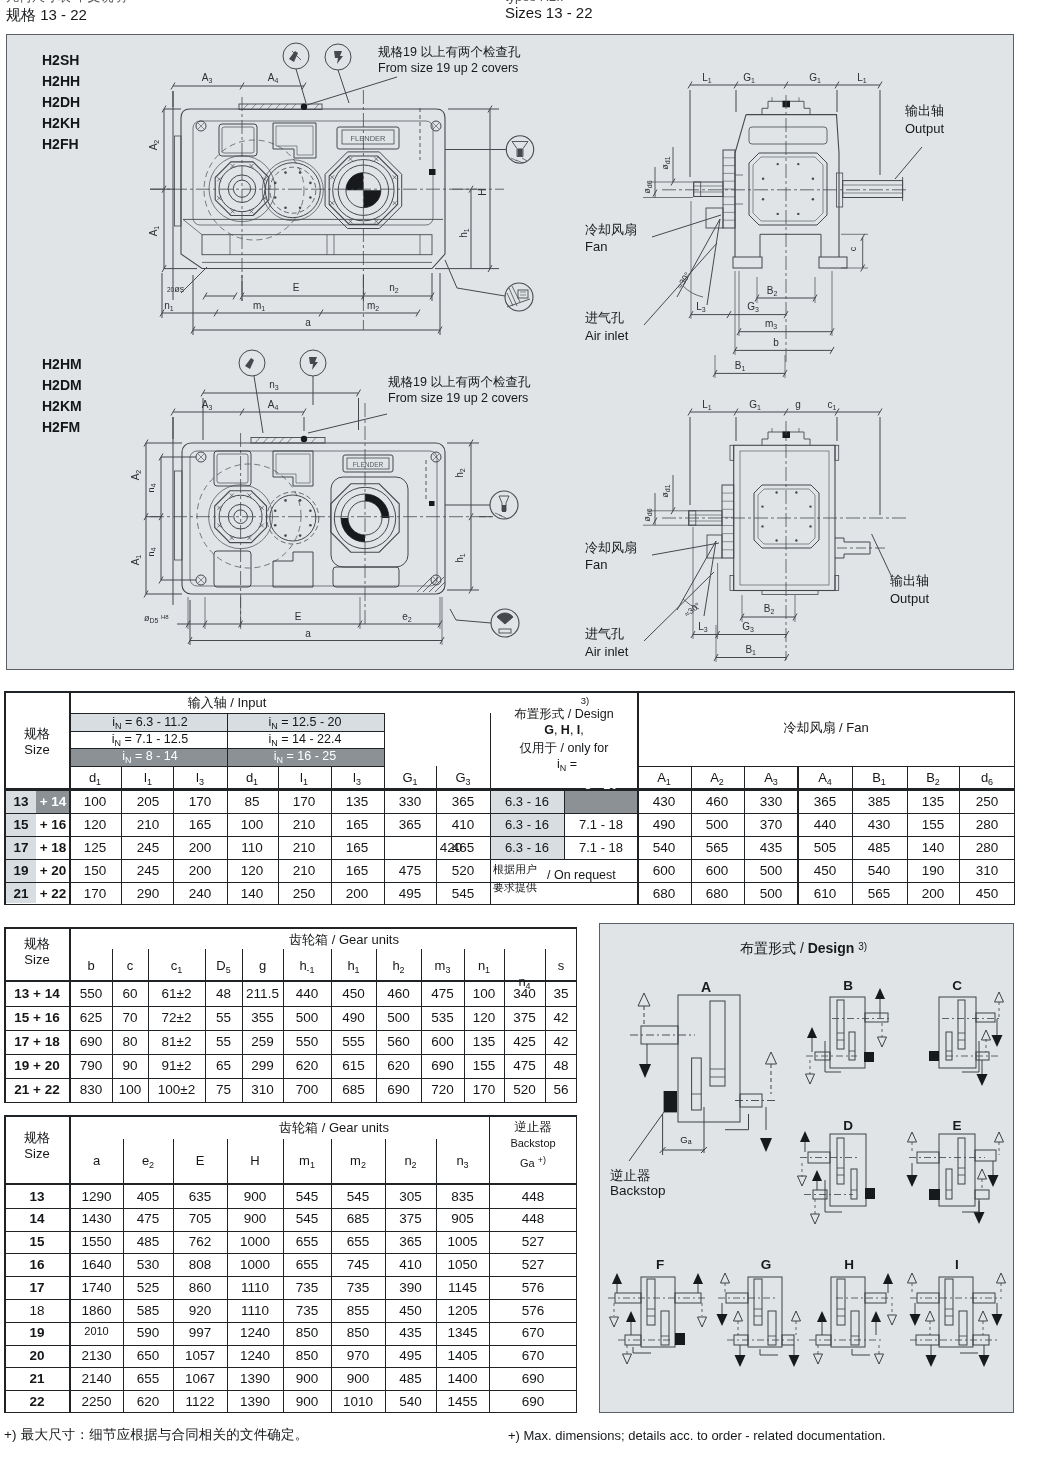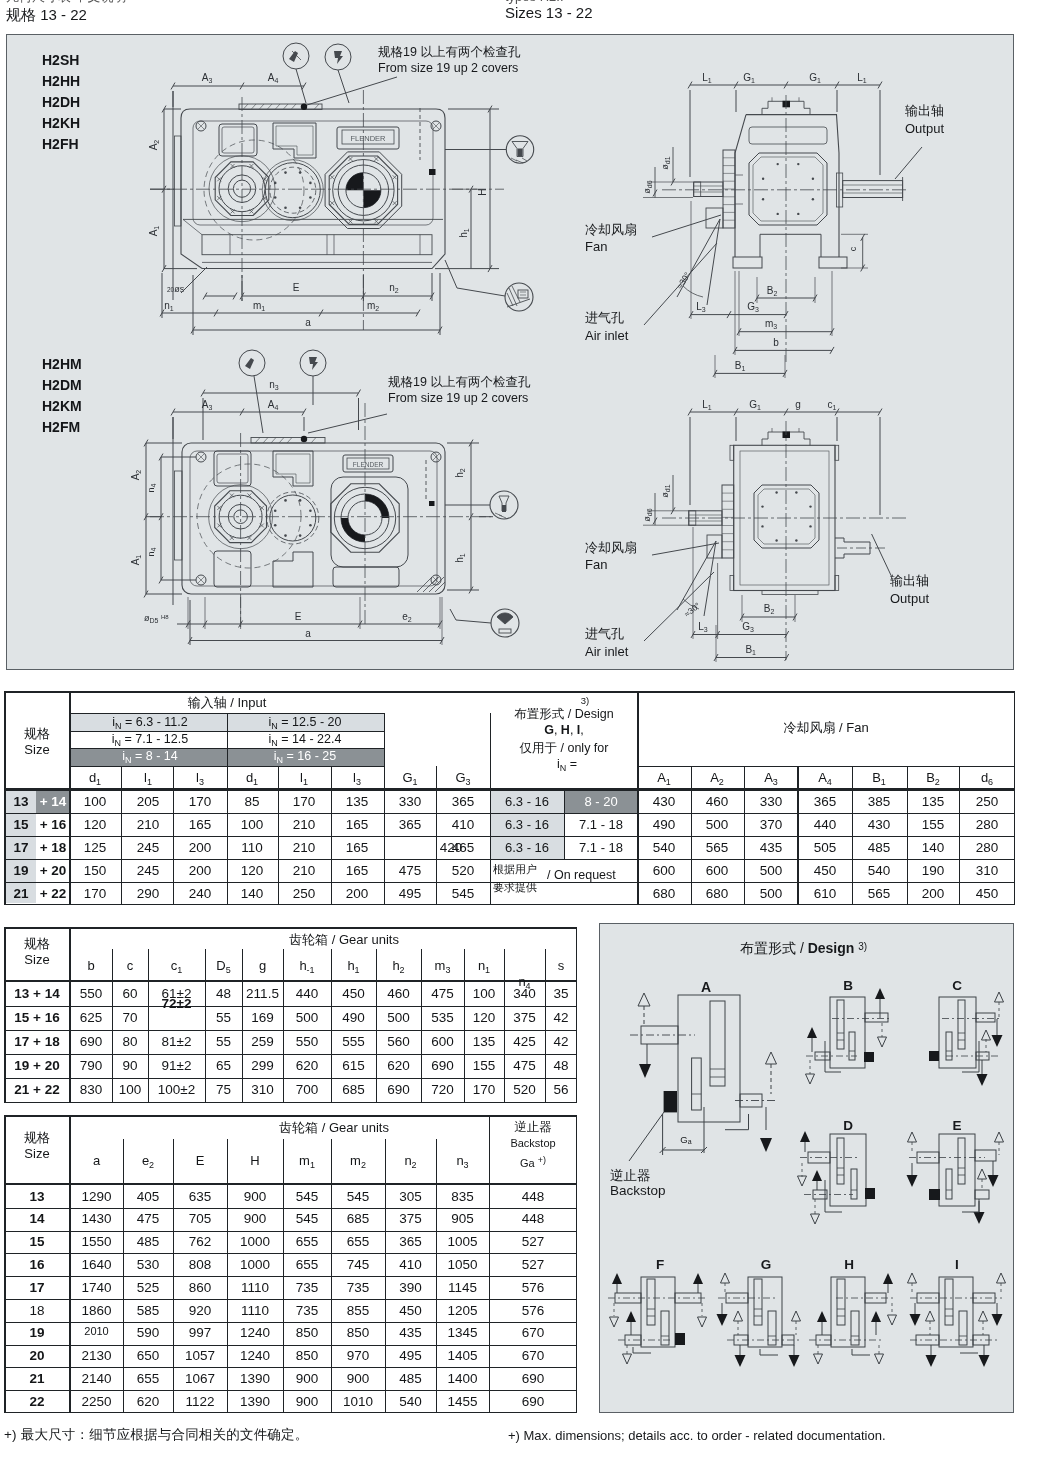--- a/index.html
+++ b/index.html
@@ -928,21 +928,21 @@
 <div style="position:absolute;font-size:13.5px;color:#fff;white-space:nowrap;font-weight:bold;left:49px;top:103px;transform:translateX(-50%);">+ 14</div>
 <div style="position:absolute;font-size:13.5px;color:#141618;white-space:nowrap;left:91px;top:103px;transform:translateX(-50%);">100</div>
 <div style="position:absolute;font-size:13.5px;color:#141618;white-space:nowrap;left:144px;top:103px;transform:translateX(-50%);">205</div>
 <div style="position:absolute;font-size:13.5px;color:#141618;white-space:nowrap;left:196px;top:103px;transform:translateX(-50%);">170</div>
 <div style="position:absolute;font-size:13.5px;color:#141618;white-space:nowrap;left:248px;top:103px;transform:translateX(-50%);">85</div>
 <div style="position:absolute;font-size:13.5px;color:#141618;white-space:nowrap;left:300px;top:103px;transform:translateX(-50%);">170</div>
 <div style="position:absolute;font-size:13.5px;color:#141618;white-space:nowrap;left:353px;top:103px;transform:translateX(-50%);">135</div>
 <div style="position:absolute;font-size:13.5px;color:#141618;white-space:nowrap;left:406px;top:103px;transform:translateX(-50%);">330</div>
 <div style="position:absolute;font-size:13.5px;color:#141618;white-space:nowrap;left:459px;top:103px;transform:translateX(-50%);">365</div>
 <div style="position:absolute;font-size:13px;color:#141618;white-space:nowrap;left:523px;top:103px;transform:translateX(-50%);">6.3 - 16</div>
-<div style="position:absolute;font-size:13px;color:#fff;white-space:nowrap;left:597px;top:103px;transform:translateX(-50%);text-align:center;">8 - 20</div>
+<div style="position:absolute;font-size:13px;color:#fff;white-space:nowrap;left:597px;top:86px;transform:translateX(-50%);text-align:center;">8 - 20</div>
 <div style="position:absolute;font-size:13.5px;color:#141618;white-space:nowrap;left:660px;top:103px;transform:translateX(-50%);">430</div>
 <div style="position:absolute;font-size:13.5px;color:#141618;white-space:nowrap;left:713px;top:103px;transform:translateX(-50%);">460</div>
 <div style="position:absolute;font-size:13.5px;color:#141618;white-space:nowrap;left:767px;top:103px;transform:translateX(-50%);">330</div>
 <div style="position:absolute;font-size:13.5px;color:#141618;white-space:nowrap;left:821px;top:103px;transform:translateX(-50%);">365</div>
 <div style="position:absolute;font-size:13.5px;color:#141618;white-space:nowrap;left:875px;top:103px;transform:translateX(-50%);">385</div>
 <div style="position:absolute;font-size:13.5px;color:#141618;white-space:nowrap;left:929px;top:103px;transform:translateX(-50%);">135</div>
 <div style="position:absolute;font-size:13.5px;color:#141618;white-space:nowrap;left:983px;top:103px;transform:translateX(-50%);">250</div>
 <div style="position:absolute;font-size:13.5px;color:#141618;white-space:nowrap;font-weight:bold;left:17px;top:126px;transform:translateX(-50%);">15</div>
 <div style="position:absolute;font-size:13.5px;color:#141618;white-space:nowrap;font-weight:bold;left:49px;top:126px;transform:translateX(-50%);">+ 16</div>
 <div style="position:absolute;font-size:13.5px;color:#141618;white-space:nowrap;left:91px;top:126px;transform:translateX(-50%);">120</div>
@@ -1069,23 +1069,23 @@
 <div style="position:absolute;font-size:13.5px;color:#141618;white-space:nowrap;left:303.0px;top:59px;transform:translateX(-50%);">440</div>
 <div style="position:absolute;font-size:13.5px;color:#141618;white-space:nowrap;left:349.5px;top:59px;transform:translateX(-50%);">450</div>
 <div style="position:absolute;font-size:13.5px;color:#141618;white-space:nowrap;left:394.5px;top:59px;transform:translateX(-50%);">460</div>
 <div style="position:absolute;font-size:13.5px;color:#141618;white-space:nowrap;left:438.5px;top:59px;transform:translateX(-50%);">475</div>
 <div style="position:absolute;font-size:13.5px;color:#141618;white-space:nowrap;left:480.0px;top:59px;transform:translateX(-50%);">100</div>
 <div style="position:absolute;font-size:13.5px;color:#141618;white-space:nowrap;left:520.5px;top:59px;transform:translateX(-50%);">340</div>
 <div style="position:absolute;font-size:13.5px;color:#141618;white-space:nowrap;left:557.0px;top:59px;transform:translateX(-50%);">35</div>
 <div style="position:absolute;font-size:13.5px;color:#141618;white-space:nowrap;font-weight:bold;left:33px;top:83px;transform:translateX(-50%);">15 + 16</div>
 <div style="position:absolute;font-size:13.5px;color:#141618;white-space:nowrap;left:87.0px;top:83px;transform:translateX(-50%);">625</div>
 <div style="position:absolute;font-size:13.5px;color:#141618;white-space:nowrap;left:126.0px;top:83px;transform:translateX(-50%);">70</div>
-<div style="position:absolute;font-size:13.5px;color:#141618;white-space:nowrap;left:172.5px;top:69px;transform:translateX(-50%);font-weight:bold;">72±2</div>
+<div style="position:absolute;font-size:13.5px;color:#141618;white-space:nowrap;left:172.5px;top:83px;transform:translateX(-50%);">72±2</div>
 <div style="position:absolute;font-size:13.5px;color:#141618;white-space:nowrap;left:219.5px;top:83px;transform:translateX(-50%);">55</div>
-<div style="position:absolute;font-size:13.5px;color:#141618;white-space:nowrap;left:258.5px;top:83px;transform:translateX(-50%);">169</div>
+<div style="position:absolute;font-size:13.5px;color:#141618;white-space:nowrap;left:258.5px;top:83px;transform:translateX(-50%);">355</div>
 <div style="position:absolute;font-size:13.5px;color:#141618;white-space:nowrap;left:303.0px;top:83px;transform:translateX(-50%);">500</div>
 <div style="position:absolute;font-size:13.5px;color:#141618;white-space:nowrap;left:349.5px;top:83px;transform:translateX(-50%);">490</div>
 <div style="position:absolute;font-size:13.5px;color:#141618;white-space:nowrap;left:394.5px;top:83px;transform:translateX(-50%);">500</div>
 <div style="position:absolute;font-size:13.5px;color:#141618;white-space:nowrap;left:438.5px;top:83px;transform:translateX(-50%);">535</div>
 <div style="position:absolute;font-size:13.5px;color:#141618;white-space:nowrap;left:480.0px;top:83px;transform:translateX(-50%);">120</div>
 <div style="position:absolute;font-size:13.5px;color:#141618;white-space:nowrap;left:520.5px;top:83px;transform:translateX(-50%);">375</div>
 <div style="position:absolute;font-size:13.5px;color:#141618;white-space:nowrap;left:557.0px;top:83px;transform:translateX(-50%);">42</div>
 <div style="position:absolute;font-size:13.5px;color:#141618;white-space:nowrap;font-weight:bold;left:33px;top:107px;transform:translateX(-50%);">17 + 18</div>
 <div style="position:absolute;font-size:13.5px;color:#141618;white-space:nowrap;left:87.0px;top:107px;transform:translateX(-50%);">690</div>
 <div style="position:absolute;font-size:13.5px;color:#141618;white-space:nowrap;left:126.0px;top:107px;transform:translateX(-50%);">80</div>

